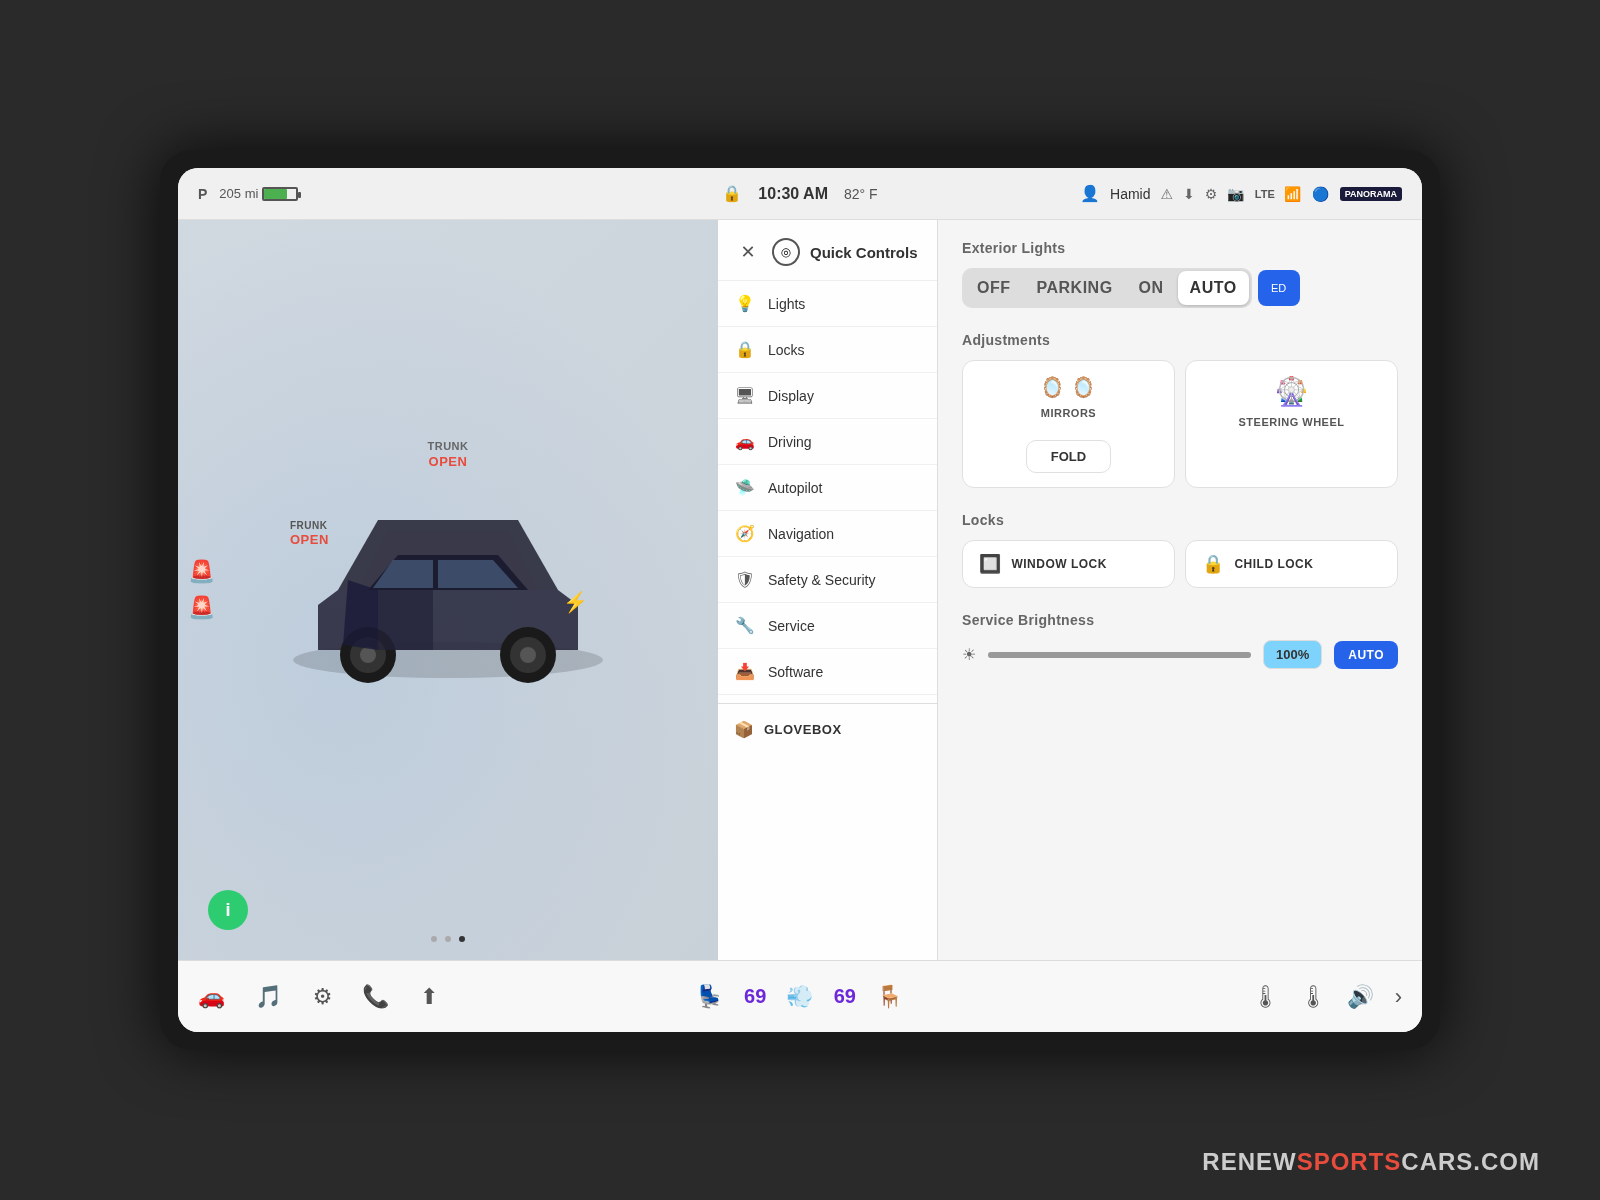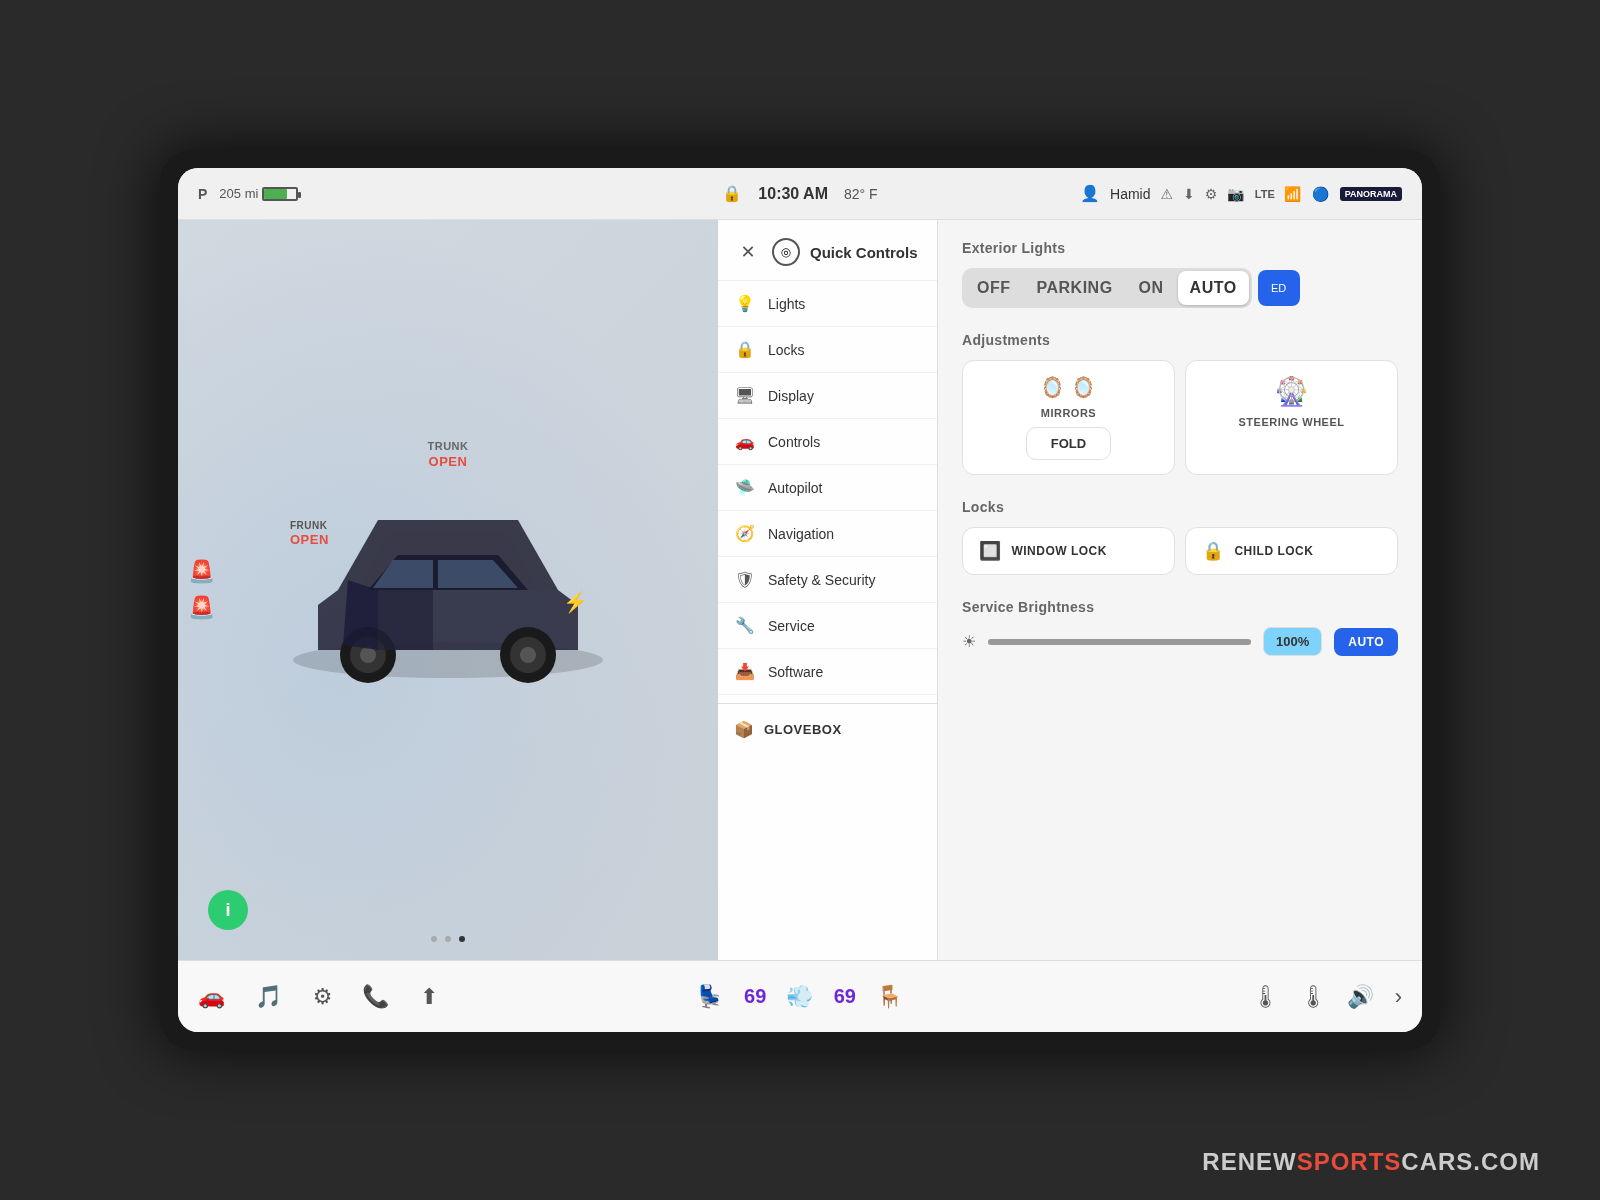--- a/index.html
+++ b/index.html
@@ -432,21 +432,21 @@
 
     .fold-btn {
       background: white;
       border: 1px solid #e0e0e0;
       border-radius: 10px;
       padding: 8px 24px;
       font-size: 13px;
       font-weight: 600;
       color: #333;
       cursor: pointer;
-      margin-top: 0;
+      margin-top: 13px;
     }
 
     
     .locks-row {
       display: flex;
       gap: 10px;
     }
 
     .lock-card {
       background: white;
@@ -698,21 +698,21 @@
           <div class="nav-item">
             <span class="nav-item-icon">🔒</span>
             <span class="nav-item-label">Locks</span>
           </div>
           <div class="nav-item">
             <span class="nav-item-icon">🖥</span>
             <span class="nav-item-label">Display</span>
           </div>
           <div class="nav-item">
             <span class="nav-item-icon">🚗</span>
-            <span class="nav-item-label">Controls</span>
+            <span class="nav-item-label">Driving</span>
           </div>
           <div class="nav-item">
             <span class="nav-item-icon">🛸</span>
             <span class="nav-item-label">Autopilot</span>
           </div>
           <div class="nav-item">
             <span class="nav-item-icon">🧭</span>
             <span class="nav-item-label">Navigation</span>
           </div>
           <div class="nav-item">

